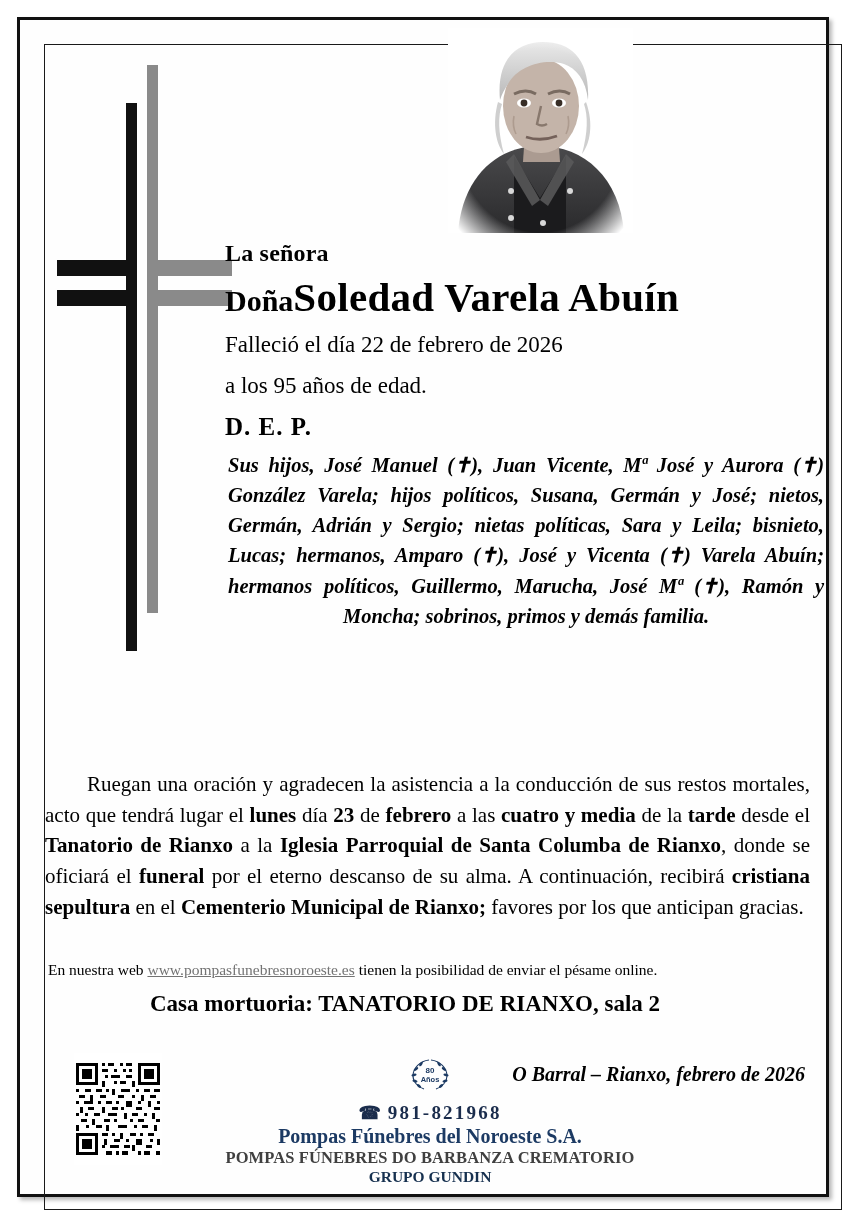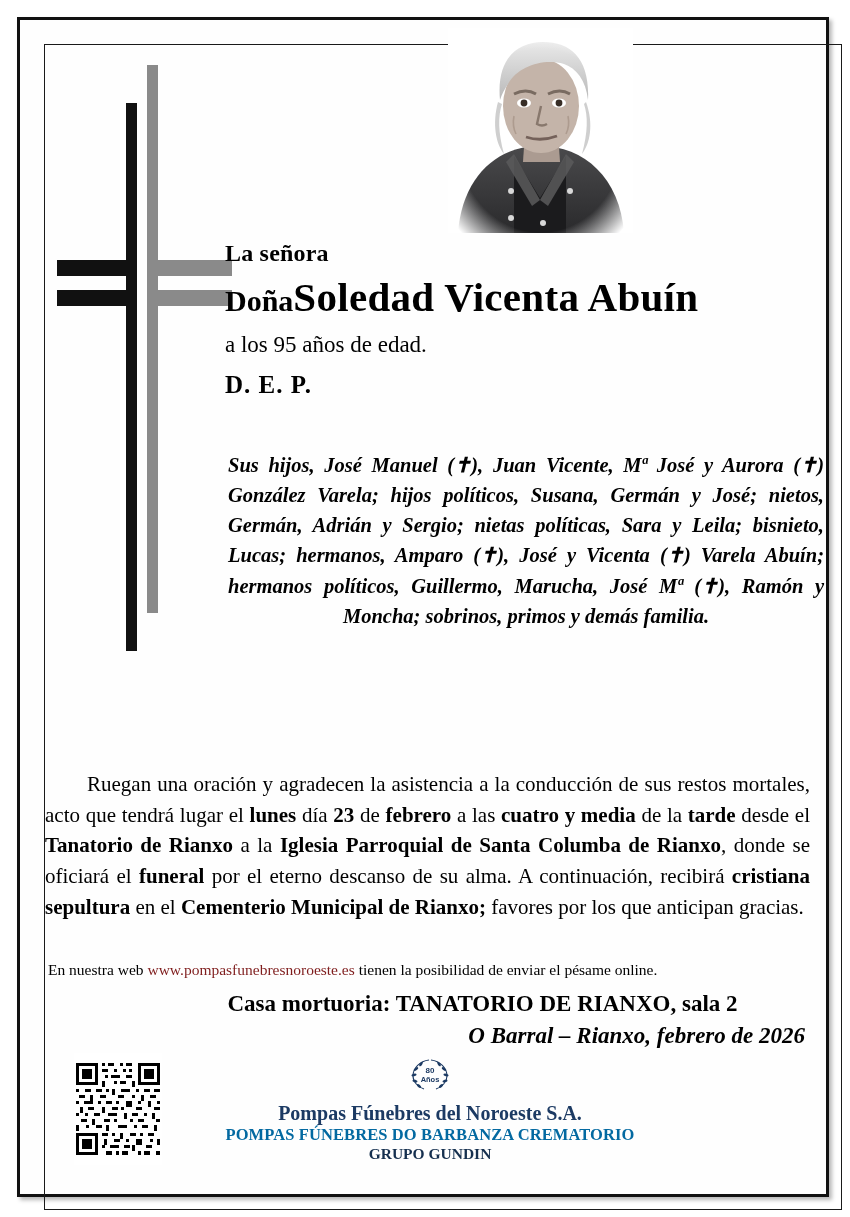--- a/index.html
+++ b/index.html
@@ -124,37 +124,38 @@
   .body-par b { font-weight: bold; }
 
   .webline {
     position: absolute;
     left: 48px; top: 961px;
     width: 760px;
     font-size: 15.5px;
     text-align: left;
   }
   .webline a, .webline .url {
-    color: #7f1d1d;
+    text-decoration: underline;
+    color: #737373;
   }
 
   .mortuoria {
     position: absolute;
     left: 150px; top: 991px;
     width: 665px;
-    text-align: center;
+    text-align: left;
     font-size: 23px;
     font-weight: bold;
   }
   .placeline {
     position: absolute;
-    left: 150px; top: 1023px;
+    left: 150px; top: 1063px;
     width: 655px;
     text-align: right;
-    font-size: 23px;
+    font-size: 20px;
     font-style: italic;
     font-weight: bold;
   }
 
   
   .qr {
     position: absolute;
     left: 74px; top: 1053px;
     width: 88px; height: 112px;
   }
@@ -178,21 +179,21 @@
   .phone .tel-glyph { letter-spacing: 0; font-size: 18px; }
   .company1 {
     font-size: 20px;
     font-weight: bold;
     color: #1c3a63;
     margin-top: 1px;
   }
   .company2 {
     font-size: 16.5px;
     font-weight: bold;
-    color: #0369a1;
+    color: #404040;
     letter-spacing: .1px;
   }
   .company3 {
     font-size: 15.5px;
     font-weight: bold;
     color: #16304f;
   }
 </style>
 </head>
 <body>
@@ -270,22 +271,23 @@
       <path d="M120 88 Q122 98 118 106" stroke="#a98f7e" stroke-width="1.6" fill="none" opacity=".7"></path>
 
       <rect width="185" height="205" fill="#808080" opacity="0.28" style="mix-blend-mode:saturation"></rect>
       <rect width="185" height="205" fill="url(#soft)"></rect>
     </svg>
   </div>
 
   <div class="headtext">
     <div class="lasenora">La señora</div>
     <div class="nameline">
-      <span class="dona">Doña</span><span class="fullname">Soledad Vicenta Abuín</span>
+      <span class="dona">Doña</span><span class="fullname">Soledad Varela Abuín</span>
     </div>
+    <div class="deathline">Falleció el día 22 de febrero de 2026</div>
     <div class="deathline">a los 95 años de edad.</div>
     <div class="dep">D. E. P.</div>
   </div>
 
   <div class="family">
     <span>Sus hijos, José Manuel (✝), Juan Vicente, Mª José y Aurora (✝) González Varela; hijos políticos, Susana, Germán y José; nietos, Germán, Adrián y Sergio; nietas políticas, Sara y Leila; bisnieto, Lucas; hermanos, Amparo (✝), José y Vicenta (✝) Varela Abuín; hermanos políticos, Guillermo, Marucha, José Mª (✝), Ramón y Moncha; sobrinos, primos y demás familia.</span>
   </div>
 
   <p class="body-par">
     <span>Ruegan una oración y agradecen la asistencia a la conducción de sus restos mortales, acto que tendrá lugar el </span><b>lunes</b><span> día </span><b>23</b><span> de </span><b>febrero</b><span> a las </span><b>cuatro y media</b><span> de la </span><b>tarde</b><span> desde el </span><b>Tanatorio de Rianxo</b><span> a la </span><b>Iglesia Parroquial de Santa Columba de Rianxo</b><span>, donde se oficiará el </span><b>funeral</b><span> por el eterno descanso de su alma. A continuación, recibirá </span><b>cristiana sepultura</b><span> en el </span><b>Cementerio Municipal de Rianxo;</b><span> favores por los que anticipan gracias.</span>
@@ -427,19 +429,23 @@
           <ellipse cx="38" cy="18" rx="2.6" ry="1.3" transform="rotate(10 38 18)"></ellipse>
           <ellipse cx="37" cy="24" rx="2.6" ry="1.3" transform="rotate(-18 37 24)"></ellipse>
           <ellipse cx="33" cy="29" rx="2.6" ry="1.3" transform="rotate(-42 33 29)"></ellipse>
           <ellipse cx="31" cy="7" rx="2.6" ry="1.3" transform="rotate(55 31 7)"></ellipse>
         </g>
         <text x="22" y="16" text-anchor="middle" font-family="Liberation Sans, sans-serif" font-size="8" font-weight="bold" fill="#1c3a63">80</text>
         <text x="22" y="25" text-anchor="middle" font-family="Liberation Sans, sans-serif" font-size="7.5" font-weight="bold" fill="#1c3a63">Años</text>
       </svg>
     </div>
 
+    <div class="phone">
+      <span class="tel-glyph">☎</span>
+      <span>981-821968</span>
+    </div>
 
     <div class="company1">Pompas Fúnebres del Noroeste S.A.</div>
     <div class="company2">POMPAS FÚNEBRES DO BARBANZA CREMATORIO</div>
     <div class="company3">GRUPO GUNDIN</div>
   </div>
 
 </div>
 
 </body></html>

